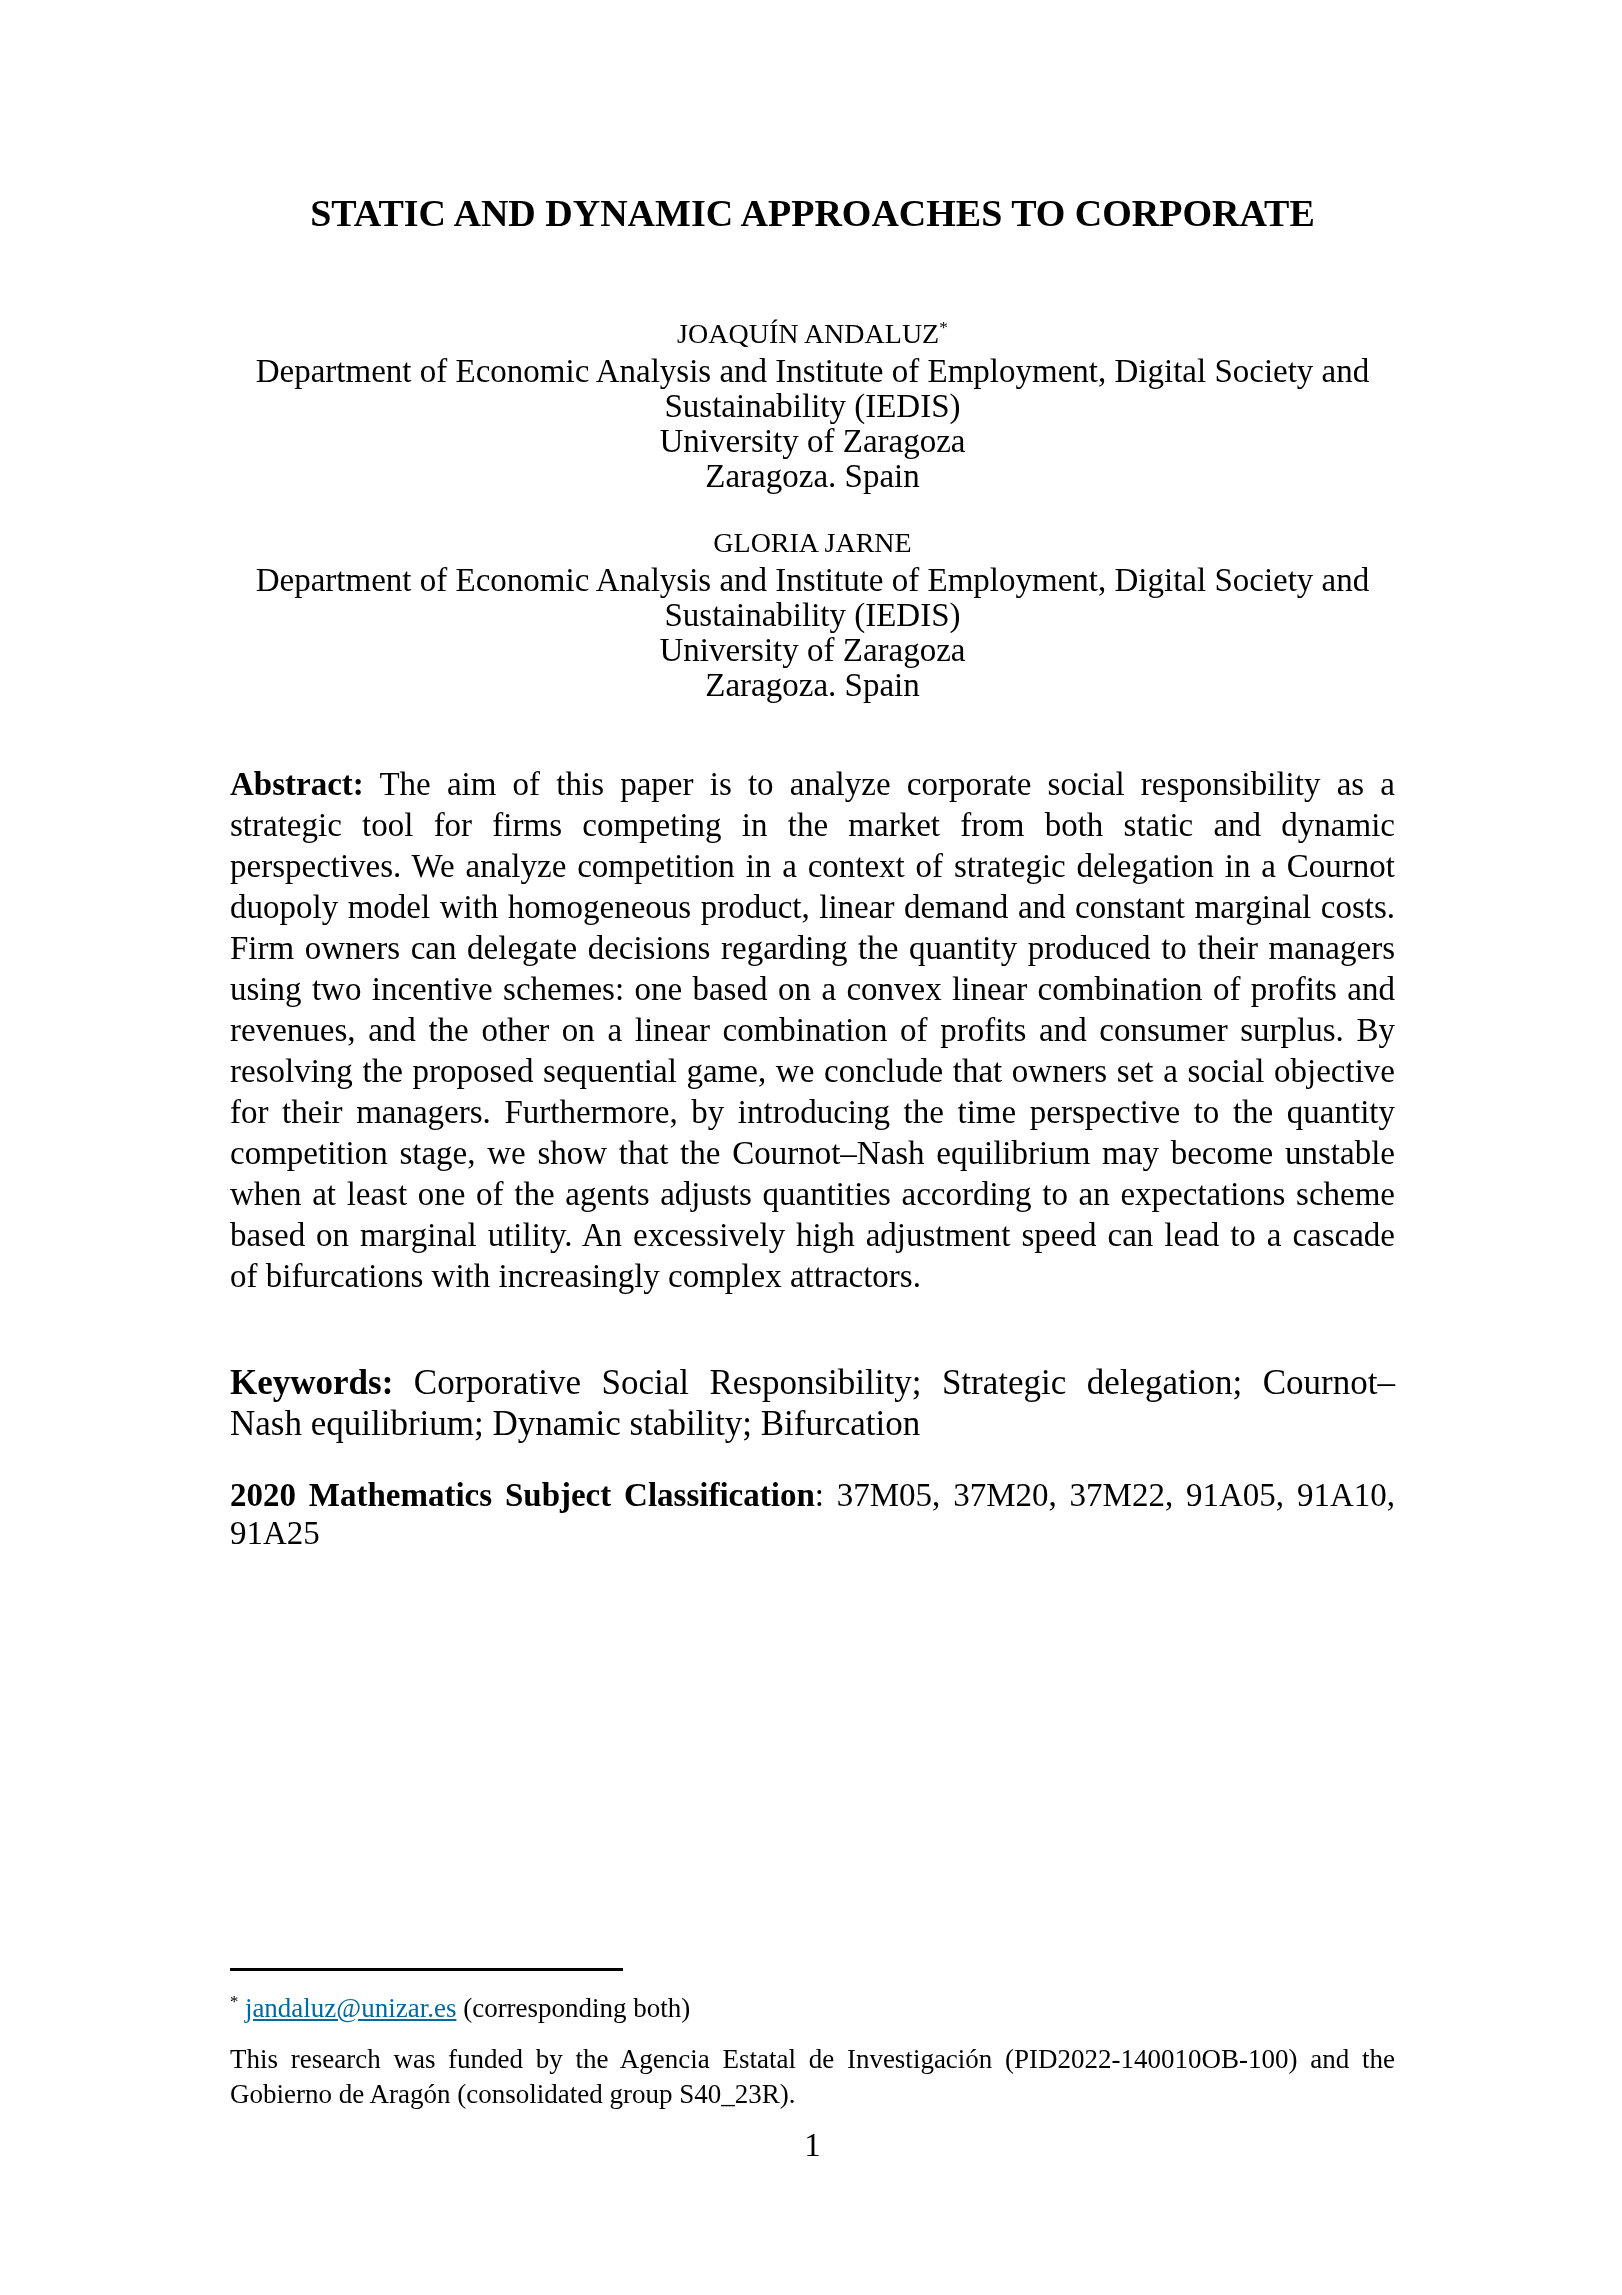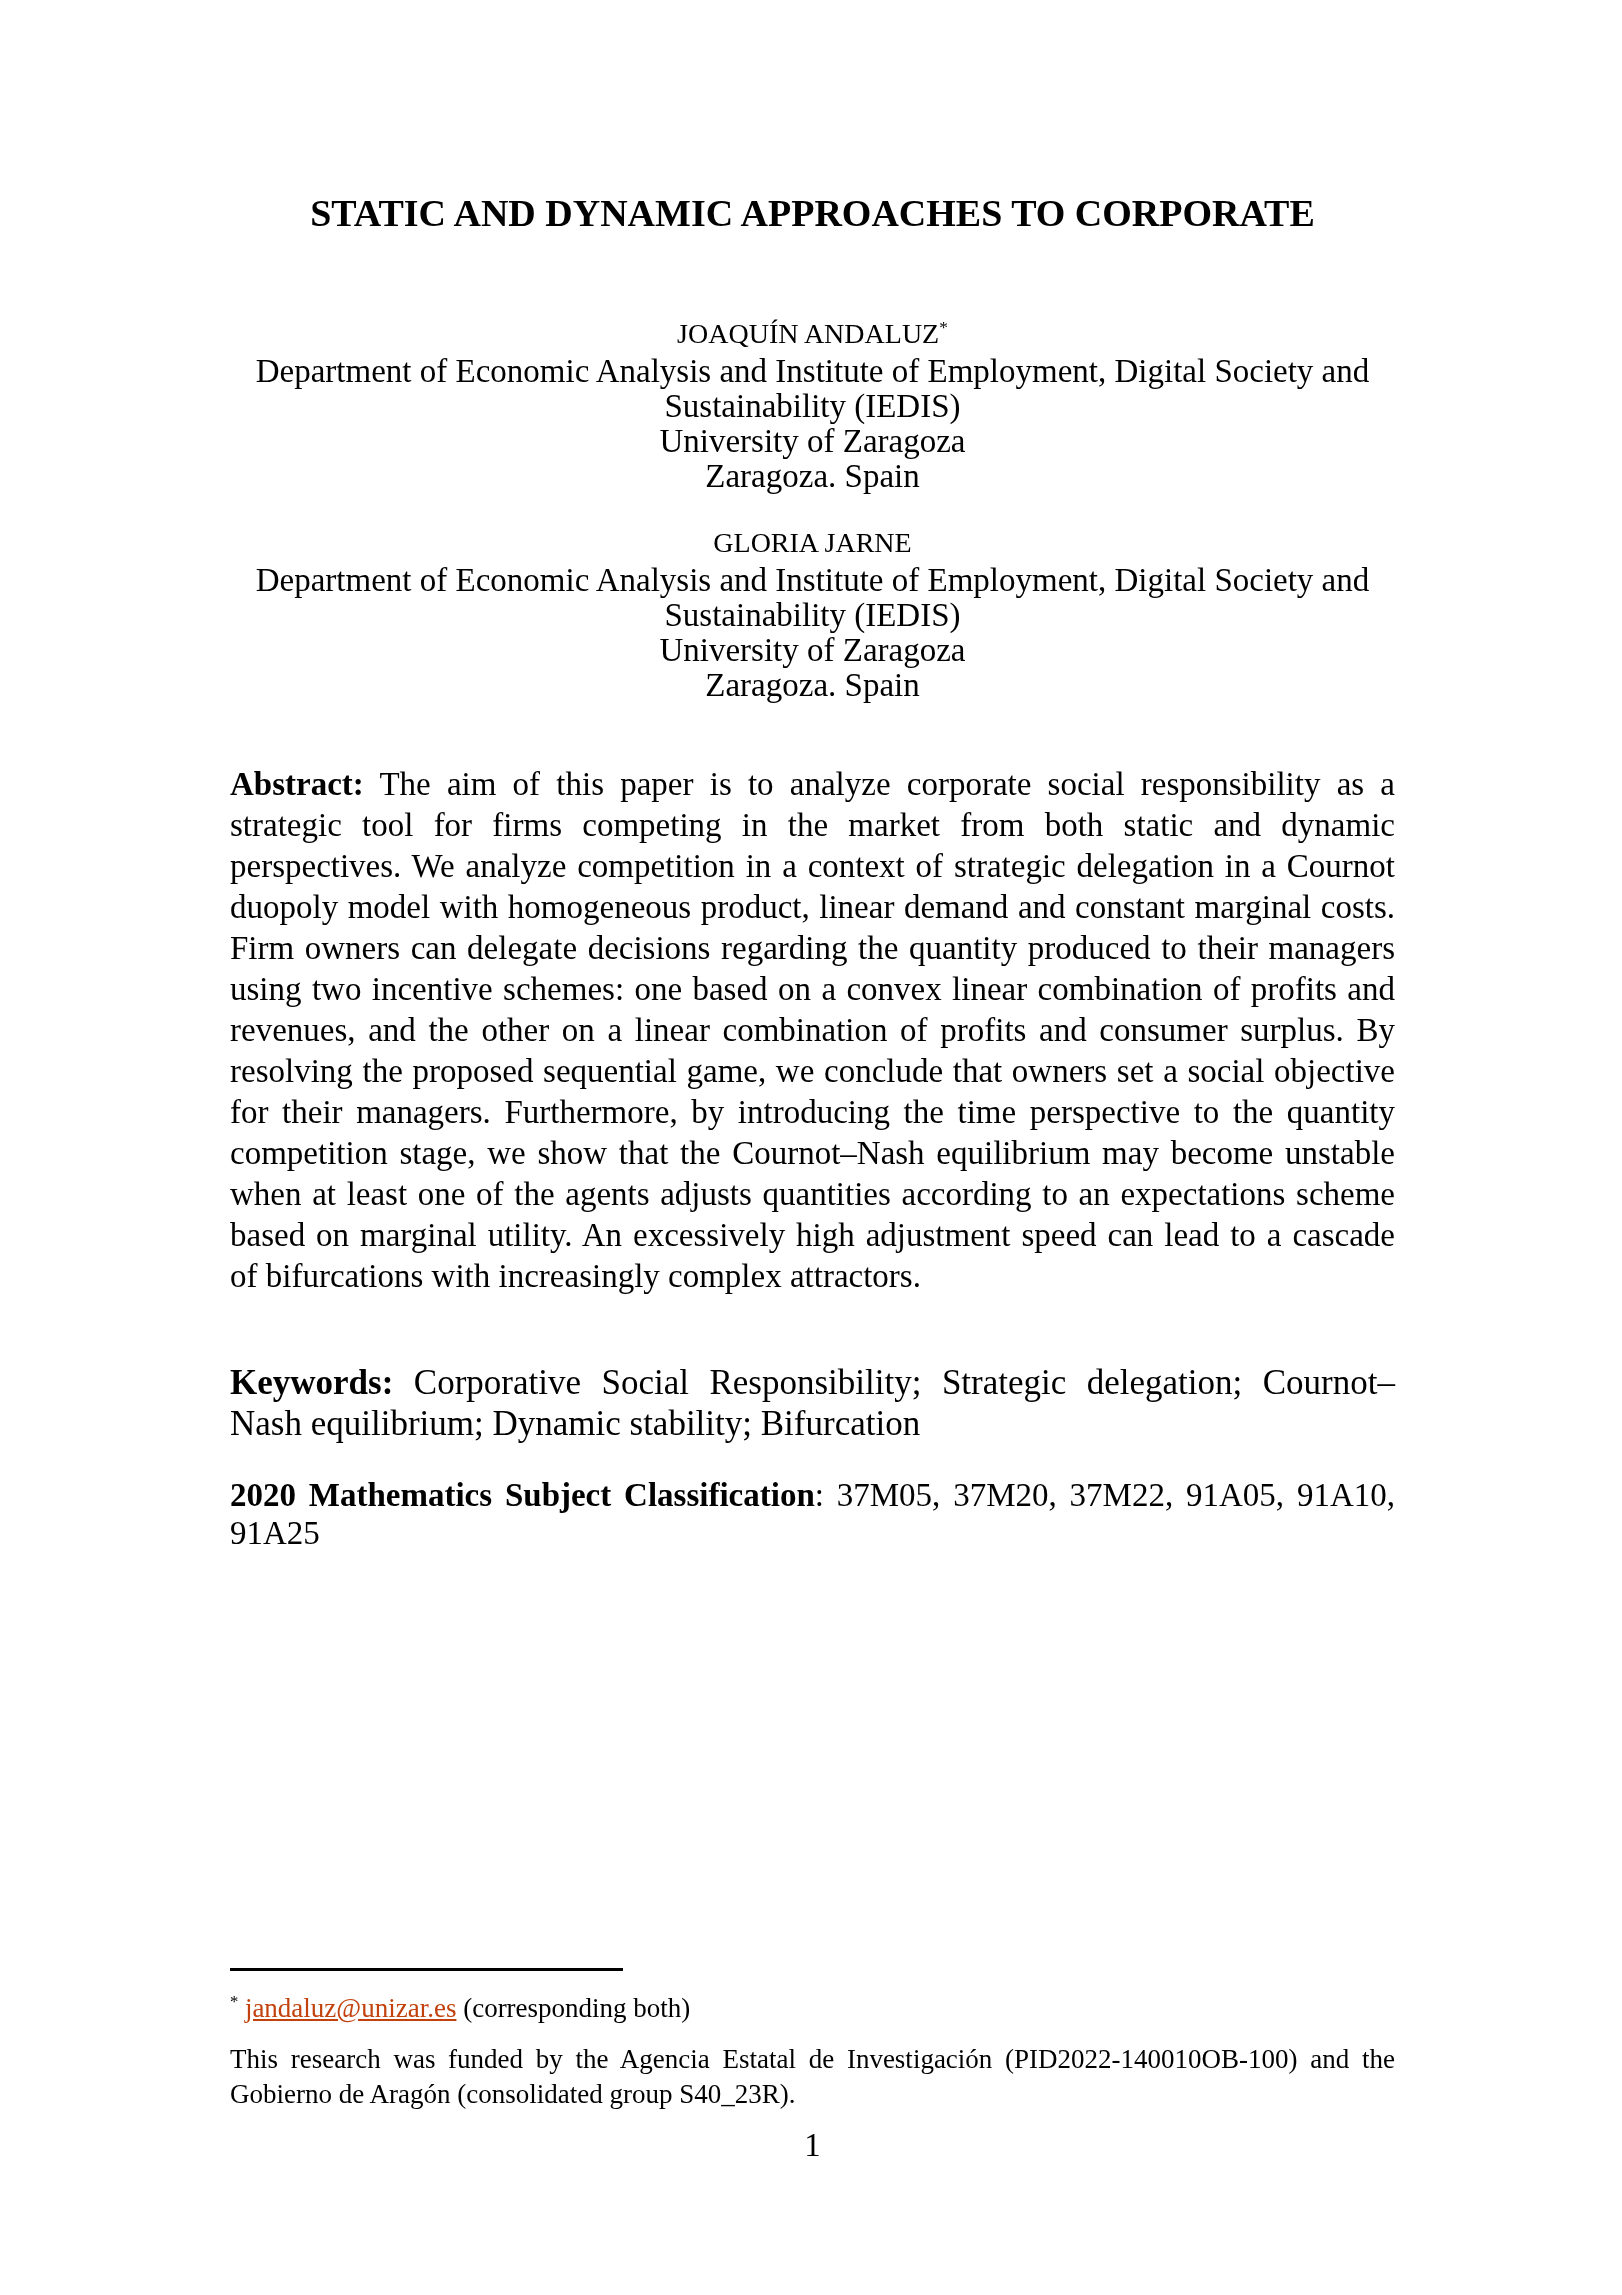--- a/index.html
+++ b/index.html
@@ -78,21 +78,21 @@
     top: 1991px;
     font-size: 27px;
     line-height: 34px;
   }
   .footnote2 {
     top: 2042px;
     font-size: 27px;
     line-height: 35px;
   }
   .email-link {
-    color: #c2410c;
+    color: #0369a1;
     text-decoration: underline;
     margin-left: 6.5px;
     cursor: pointer;
   }
   .page-number {
     top: 2125px;
     font-size: 33px;
     line-height: 41px;
   }
 </style>

